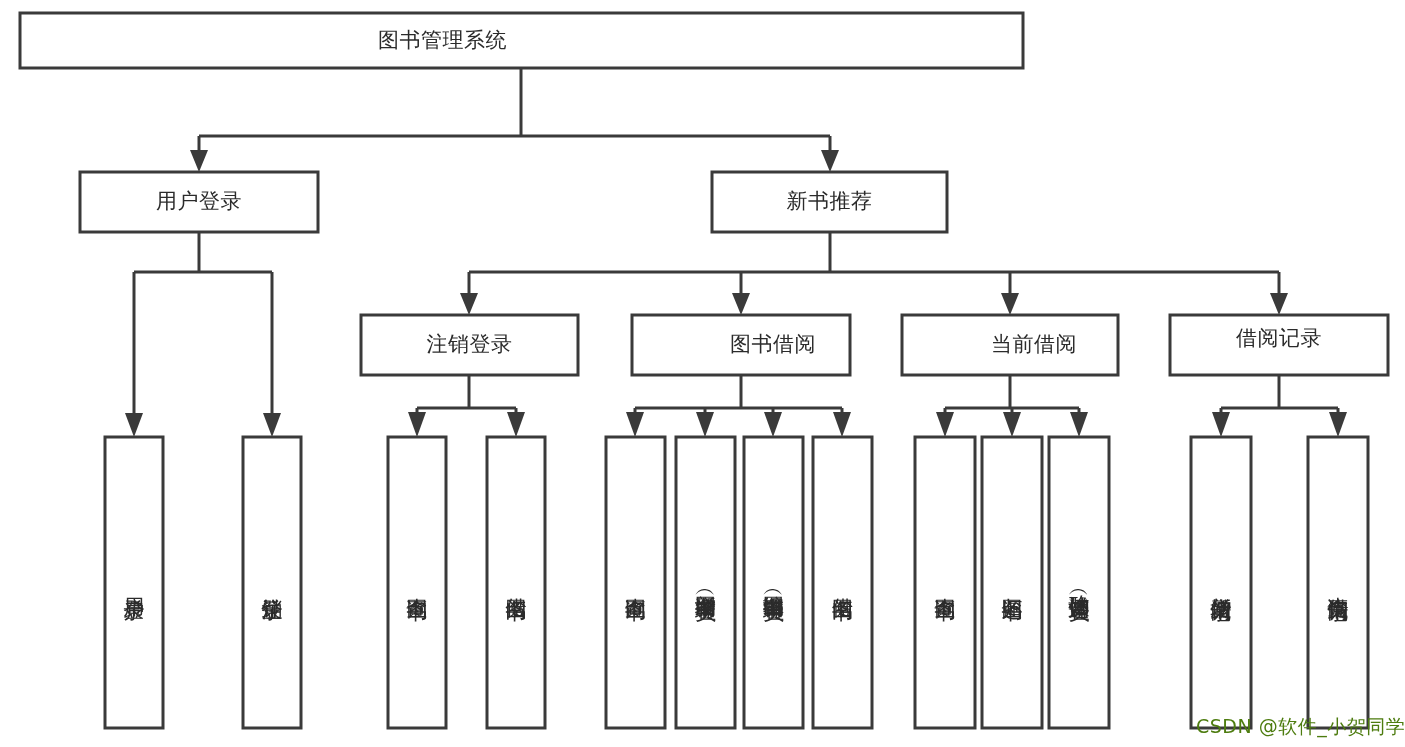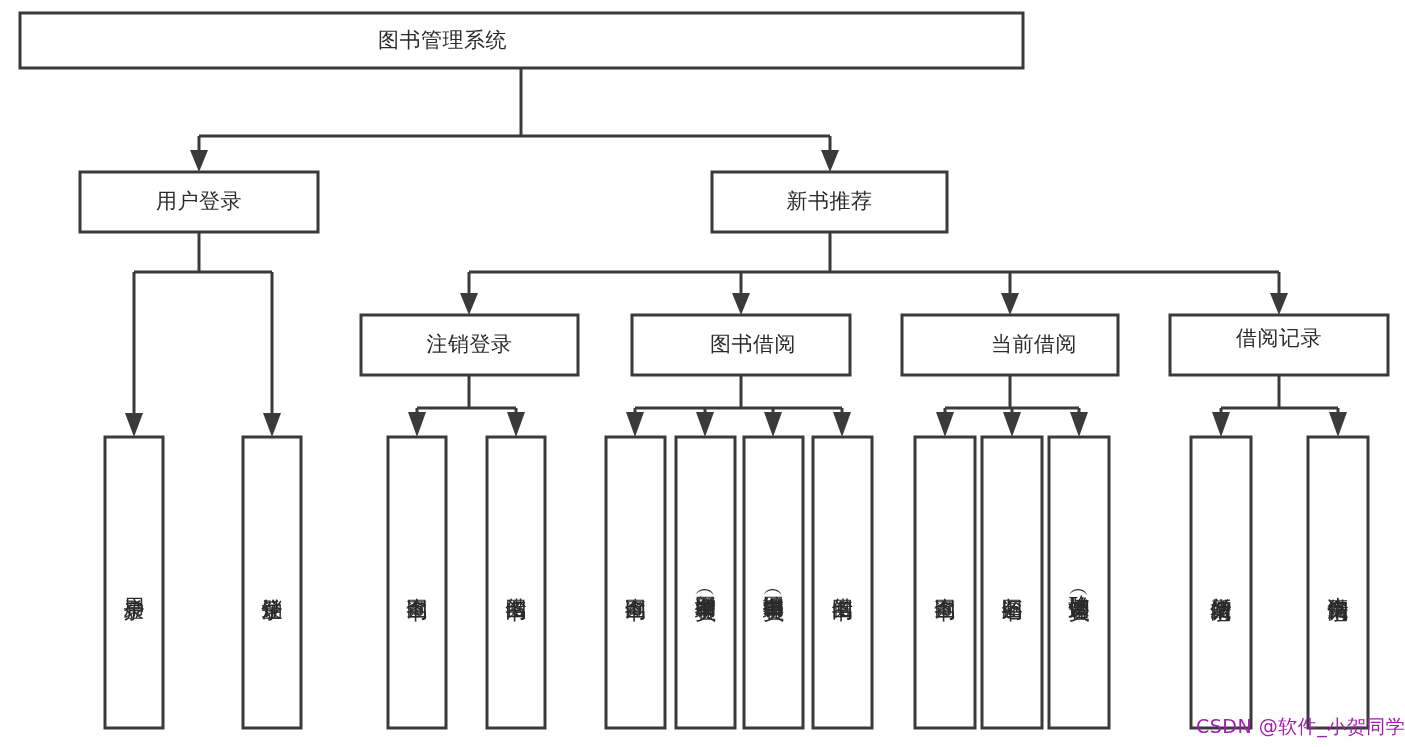--- a/index.html
+++ b/index.html
@@ -61,21 +61,21 @@
     font-size: 21px;
     line-height: 1.24;
     letter-spacing: 1px;
     writing-mode: vertical-rl;
     text-orientation: upright;
     white-space: nowrap;
     pointer-events: none;
   }
   .watermark {
     position: absolute;
-    color: #a21caf;
+    color: #4d7c0f;
     font-size: 19px;
     white-space: nowrap;
     letter-spacing: 0.5px;
   }
 </style>
 </head>
 <body>
 
 <div id="diagram-root">
 
@@ -166,21 +166,21 @@
       <polygon class="arrow-head" points="1329,412 1347,412 1338,437"></polygon>
 
     </g>
   </svg>
 
   <div id="labels-layer">
       <div class="node-label-h" style="left: 27px; top: 13px; width: 831px; height: 55px;">图书管理系统</div>
       <div class="node-label-h" style="left: 80px; top: 172px; width: 238px; height: 60px;">用户登录</div>
       <div class="node-label-h" style="left: 712px; top: 172px; width: 235px; height: 60px;">新书推荐</div>
       <div class="node-label-h" style="left: 361px; top: 315px; width: 217px; height: 60px;">注销登录</div>
-      <div class="node-label-h" style="left: 644px; top: 315px; width: 218px; height: 60px;">图书借阅</div>
+      <div class="node-label-h" style="left: 664px; top: 315px; width: 218px; height: 60px;">图书借阅</div>
       <div class="node-label-h" style="left: 902px; top: 315px; width: 216px; height: 60px; padding-left: 24px;">当前借阅</div>
       <div class="node-label-h" style="left: 1170px; top: 309px; width: 218px; height: 60px;">借阅记录</div>
       <div class="node-label-v" style="left: 105px; top: 437px; width: 58px; height: 291px;">用户登录</div>
       <div class="node-label-v" style="left: 243px; top: 437px; width: 58px; height: 291px;">注销登录</div>
       <div class="node-label-v" style="left: 388px; top: 437px; width: 58px; height: 291px;">查询图书</div>
       <div class="node-label-v" style="left: 487px; top: 437px; width: 58px; height: 291px;">借阅图书</div>
       <div class="node-label-v" style="left: 606px; top: 437px; width: 59px; height: 291px;">查询图书</div>
       <div class="node-label-v" style="left: 676px; top: 437px; width: 59px; height: 291px;">新增图书（管理员）</div>
       <div class="node-label-v" style="left: 744px; top: 437px; width: 59px; height: 291px;">编辑图书（管理员）</div>
       <div class="node-label-v" style="left: 813px; top: 437px; width: 59px; height: 291px;">借阅图书</div>

